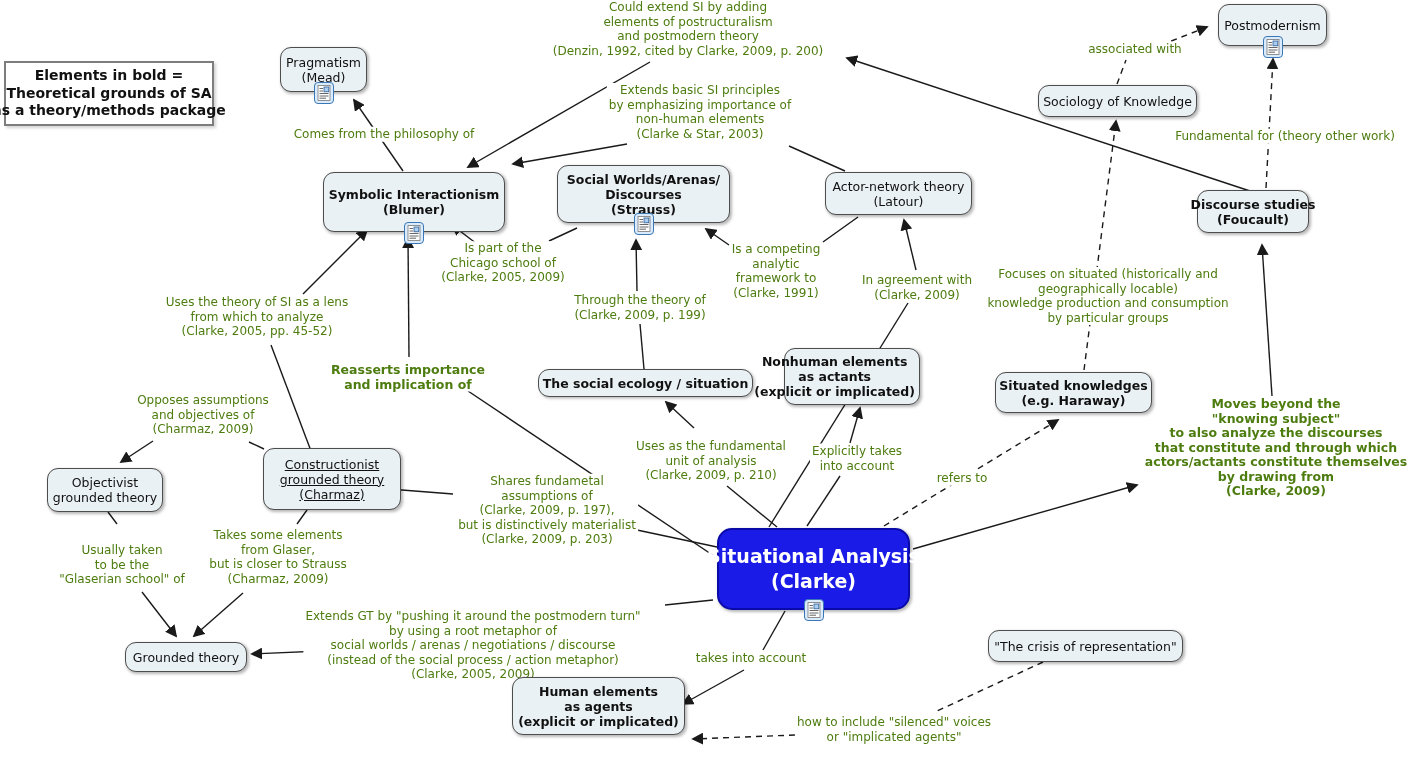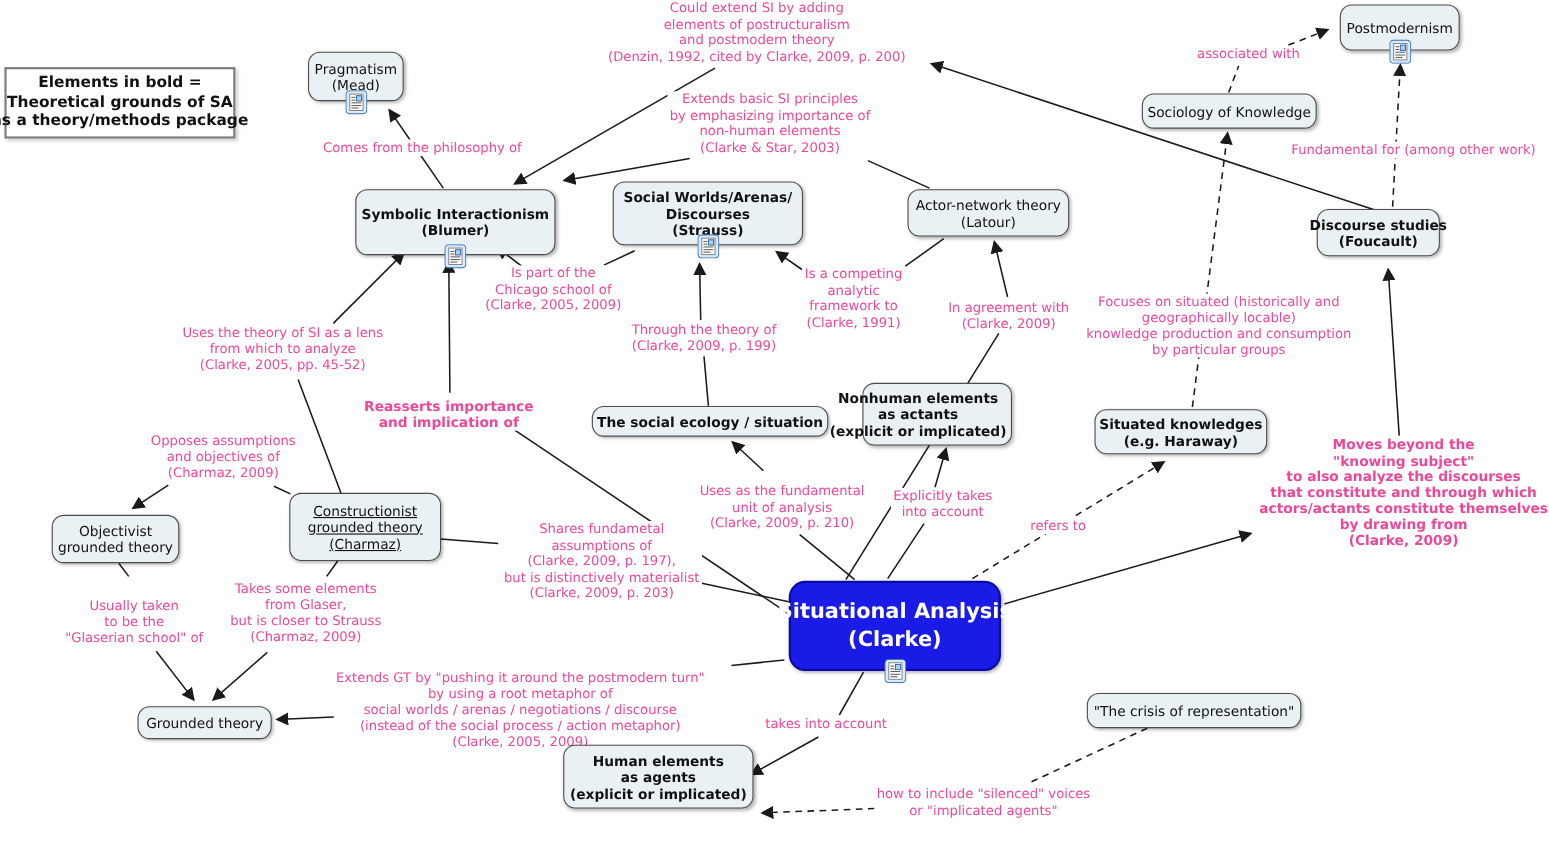--- a/index.html
+++ b/index.html
@@ -2,21 +2,21 @@
 <html style="--node-fill: #eaf1f4; --node-border: #4d4d4d; --accent-fill: #1b1be8; --accent-border: #0a0aa8; --line: #1a1a1a;"><head>
 <meta charset="utf-8">
 <style>
   html,body{margin:0;padding:0;background:#fff;}
   #canvas{position:relative;width:1408px;height:772px;background:#fff;
           font-family:"DejaVu Sans",sans-serif;overflow:hidden;}
   #edges-svg{position:absolute;left:0;top:0;z-index:1;}
   #edges-svg line{stroke:var(--line,#1a1a1a);stroke-width:1.4;}
   #edges-svg line.dash{stroke-dasharray:6 5;}
   .elabel{position:absolute;transform:translate(-50%,-50%);z-index:2;
-          background:#fff;color:#ec4899;font-size:12px;line-height:14.5px;
+          background:#fff;color:#4d7c0f;font-size:12px;line-height:14.5px;
           text-align:center;white-space:pre;padding:0 2px;}
   .elabel.b{font-weight:bold;font-size:12.5px;}
   .node{position:absolute;z-index:3;display:flex;align-items:center;justify-content:center;
         text-align:center;background:var(--node-fill,#eaf1f4);
         border:1px solid var(--node-border,#4d4d4d);border-radius:11px;
         box-shadow:1.5px 1.5px 3px rgba(0,0,0,.28);
         font-size:12.5px;line-height:15px;color:#111;box-sizing:border-box;padding:2px 4px;}
   .node .txt{white-space:pre;}
   .node.b{font-weight:bold;}
   .node.blue{background:var(--accent-fill,#1b1be8);border:2px solid var(--accent-border,#0a0aa8);
@@ -82,21 +82,21 @@
 <div class="elabel" style="left: 384px; top: 134px;">Comes from the philosophy of</div>
     <div class="elabel" style="left: 688px; top: 29px;">Could extend SI by adding
 elements of postructuralism
 and postmodern theory
 (Denzin, 1992, cited by Clarke, 2009, p. 200)</div>
     <div class="elabel" style="left: 700px; top: 112px;">Extends basic SI principles
 by emphasizing importance of
 non-human elements
 (Clarke &amp; Star, 2003)</div>
     <div class="elabel" style="left: 1135px; top: 49px;">associated with</div>
-    <div class="elabel" style="left: 1285px; top: 136px;">Fundamental for (among other work)</div>
+    <div class="elabel" style="left: 1285px; top: 136px;">Fundamental for (theory other work)</div>
     <div class="elabel" style="left: 503px; top: 263px;">Is part of the
 Chicago school of
 (Clarke, 2005, 2009)</div>
     <div class="elabel" style="left: 776px; top: 271px;">Is a competing
 analytic
 framework to
 (Clarke, 1991)</div>
     <div class="elabel" style="left: 917px; top: 287px;">In agreement with
 (Clarke, 2009)</div>
     <div class="elabel" style="left: 1108px; top: 296px;">Focuses on situated (historically and

